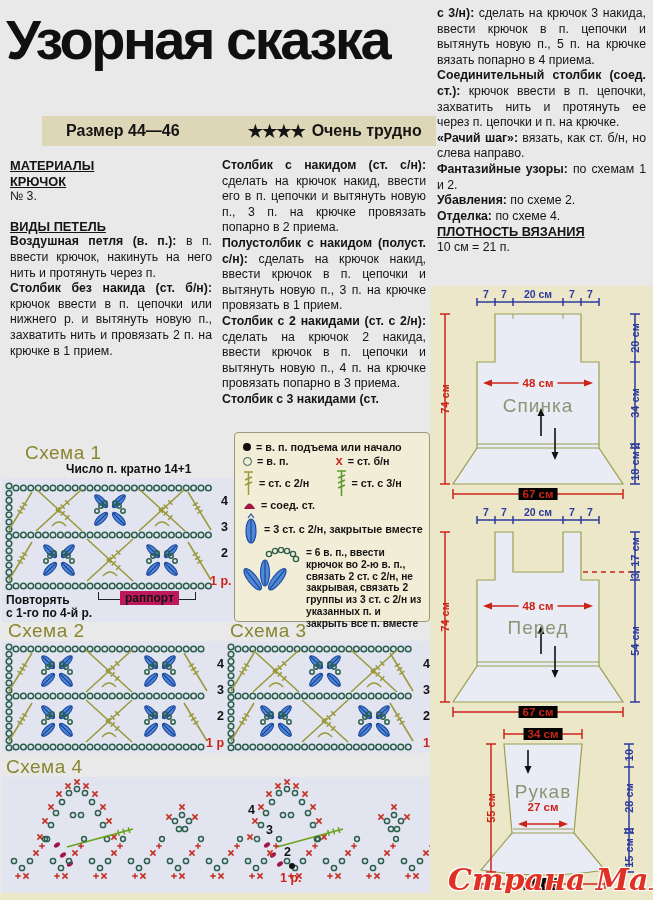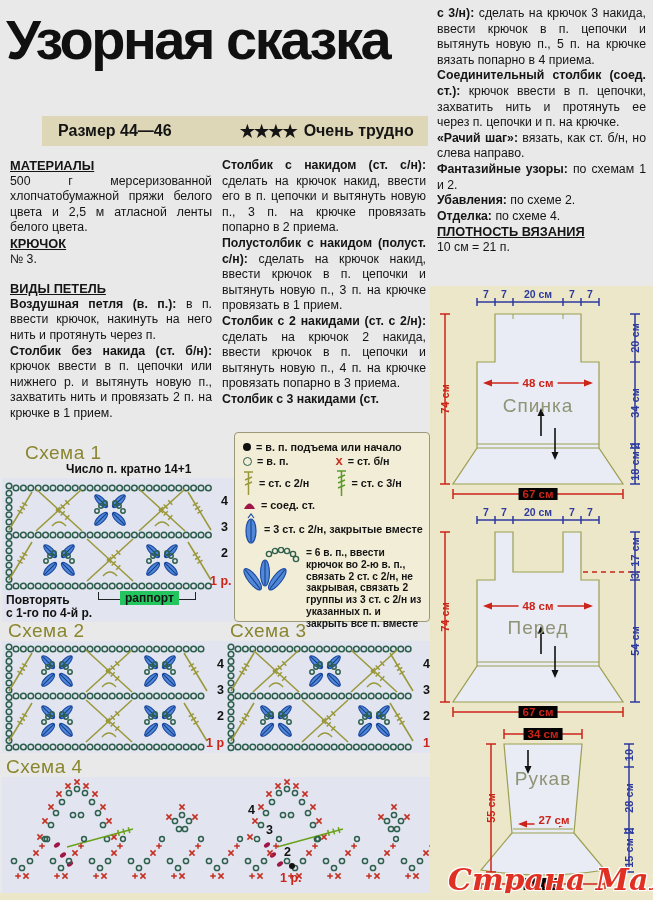--- a/index.html
+++ b/index.html
@@ -7,42 +7,42 @@
        font-family:"Liberation Sans",sans-serif;color:#141414;}
   .abs{position:absolute;}
   
   .left-bg{left:0;top:0;width:432px;height:894px;background:#e9e9ea;}
   .rt-bg{left:432px;top:0;width:221px;height:287px;background:#e9e9ea;}
   .bottom-strip{left:0;top:893px;width:653px;height:7px;background:#ece7c9;}
   
   .title{left:6px;top:12px;width:424px;font-size:56px;font-weight:bold;letter-spacing:-2.5px;
          color:#101010;line-height:1.0;}
   .band{left:42px;top:116px;width:386px;height:30px;background:#ddd7b7;display:flex;
-        align-items:center;font-size:16px;font-weight:bold;}
+        align-items:center;font-size:16px;font-weight:bold;padding-left:8px;}
   .band .size{margin-left:16px;}
   .band .diff{margin-left:68px;display:flex;align-items:center;gap:7px;}
   .stars{letter-spacing:-1px;font-size:17px;}
   
   .col{font-size:12.3px;line-height:15.6px;text-align:justify;}
   .col-left{left:10px;top:158px;width:202px;}
   .col-mid{left:222px;top:158px;width:204px;}
   .col-right{left:437px;top:6px;width:209px;}
   .h{font-weight:bold;text-decoration:underline;font-size:12.8px;}
   .para{margin:0;}
   .gap{height:14px;}
   b{font-weight:bold;}
   
   .stitle{font-size:19px;color:#8a8630;letter-spacing:0.5px;}
   .chart{background:#e2e4f0;}
   .rowlab{position:absolute;font-size:12.5px;font-weight:bold;color:#111;}
   .rowlab.red{color:#cc2418;}
   .note{font-size:12px;font-weight:bold;color:#111;}
   .bracket{position:absolute;height:7px;border-left:1.5px solid #222;border-right:1.5px solid #222;
            border-bottom:1.5px solid #222;}
-  .rapp{position:absolute;font-size:12px;font-weight:bold;background:#22c55e;padding:0 5px;}
+  .rapp{position:absolute;font-size:12px;font-weight:bold;background:#be185d;padding:0 5px;}
   
   .legend{left:234px;top:432px;width:196px;height:190px;background:#f2edd6;
           border:1px solid #9a9a7a;border-radius:4px;box-sizing:border-box;padding:6px 6px 4px 8px;}
   .lrow{display:flex;align-items:center;gap:5px;margin:2px 0;font-size:10.8px;font-weight:bold;}
   .lrow .half{display:flex;align-items:center;gap:5px;width:50%;}
   .dot{width:8px;height:8px;border-radius:50%;background:#111;flex:0 0 auto;}
   .oc{width:7px;height:7px;border-radius:50%;border:1.8px solid #2d5f4c;flex:0 0 auto;}
   .redx{color:#c33022;font-weight:bold;font-size:13px;line-height:10px;}
   .fanrow{align-items:flex-start;}
   .fantext{font-size:10.2px;line-height:11.8px;font-weight:bold;}
@@ -90,21 +90,20 @@
 <div class="abs band">
   <span class="size">Размер 44—46</span>
   <span class="diff">
     <span class="stars">★★★★</span>
     <span>Очень трудно</span>
   </span>
 </div>
 
 <div class="abs col col-left">
   <div class="h">МАТЕРИАЛЫ</div>
-  <p class="para">500 г мерсеризованной хлопчатобумажной пряжи белого цвета и 2,5 м атласной ленты белого цвета.</p>
   <div class="h">КРЮЧОК</div>
   <p class="para">№ 3.</p>
   <div class="gap"></div>
   <div class="h">ВИДЫ ПЕТЕЛЬ</div>
   <p class="para"><b>Воздушная петля (в. п.):</b><span> в п. ввести крючок, накинуть на него нить и протянуть через п.</span></p>
   <p class="para"><b>Столбик без накида (ст. б/н):</b><span> крючок ввести в п. цепочки или нижнего р. и вытянуть новую п., захватить нить и провязать 2 п. на крючке в 1 прием.</span></p>
 </div>
 
 <div class="abs col col-mid">
   <p class="para"><b>Столбик с накидом (ст. с/н):</b><span> сделать на крючок накид, ввести его в п. цепочки и вытянуть новую п., 3 п. на крючке провязать попарно в 2 приема.</span></p>
@@ -1227,22 +1226,22 @@
         <line class="mb" x1="191" y1="111" x2="201" y2="111"></line>
         <line class="mb" x1="191" y1="150" x2="201" y2="150"></line>
       <line class="mr" x1="48" y1="162" x2="172" y2="162"></line>
         <line class="mr" x1="48" y1="157" x2="48" y2="167"></line>
         <line class="mr" x1="172" y1="157" x2="172" y2="167"></line>
       <line class="blk" x1="95" y1="28" x2="95" y2="46"></line>
         <path class="blkf" d="M95,52 l-3.5,-8 h7 Z"></path>
     </svg>
     <div class="cl red creambg" style="left:110px;top:12px;">34 см</div>
     <div class="rot red" style="left:58px;top:86px;">55 см</div>
-    <div class="cl red shapebg" style="left:110px;top:98px;margin-left:11px;">27 см</div>
-    <div class="gname" style="left:110px;top:57px;">Рукав</div>
+    <div class="cl red shapebg" style="left:110px;top:85px;">27 см</div>
+    <div class="gname" style="left:110px;top:70px;">Рукав</div>
     <div class="rot blue" style="left:196px;top:33px;">10</div>
     <div class="rot blue" style="left:196px;top:76px;">28 см</div>
     <div class="rot blue" style="left:196px;top:109px;">2</div>
     <div class="rot blue" style="left:196px;top:131px;">15 см</div>
     <div class="cl red creambg" style="left:110px;top:162px;">54 см</div>
   </div>
 </div>
 
 <div class="abs watermark">Страна Мам</div>
 <div class="abs bottom-strip"></div>

